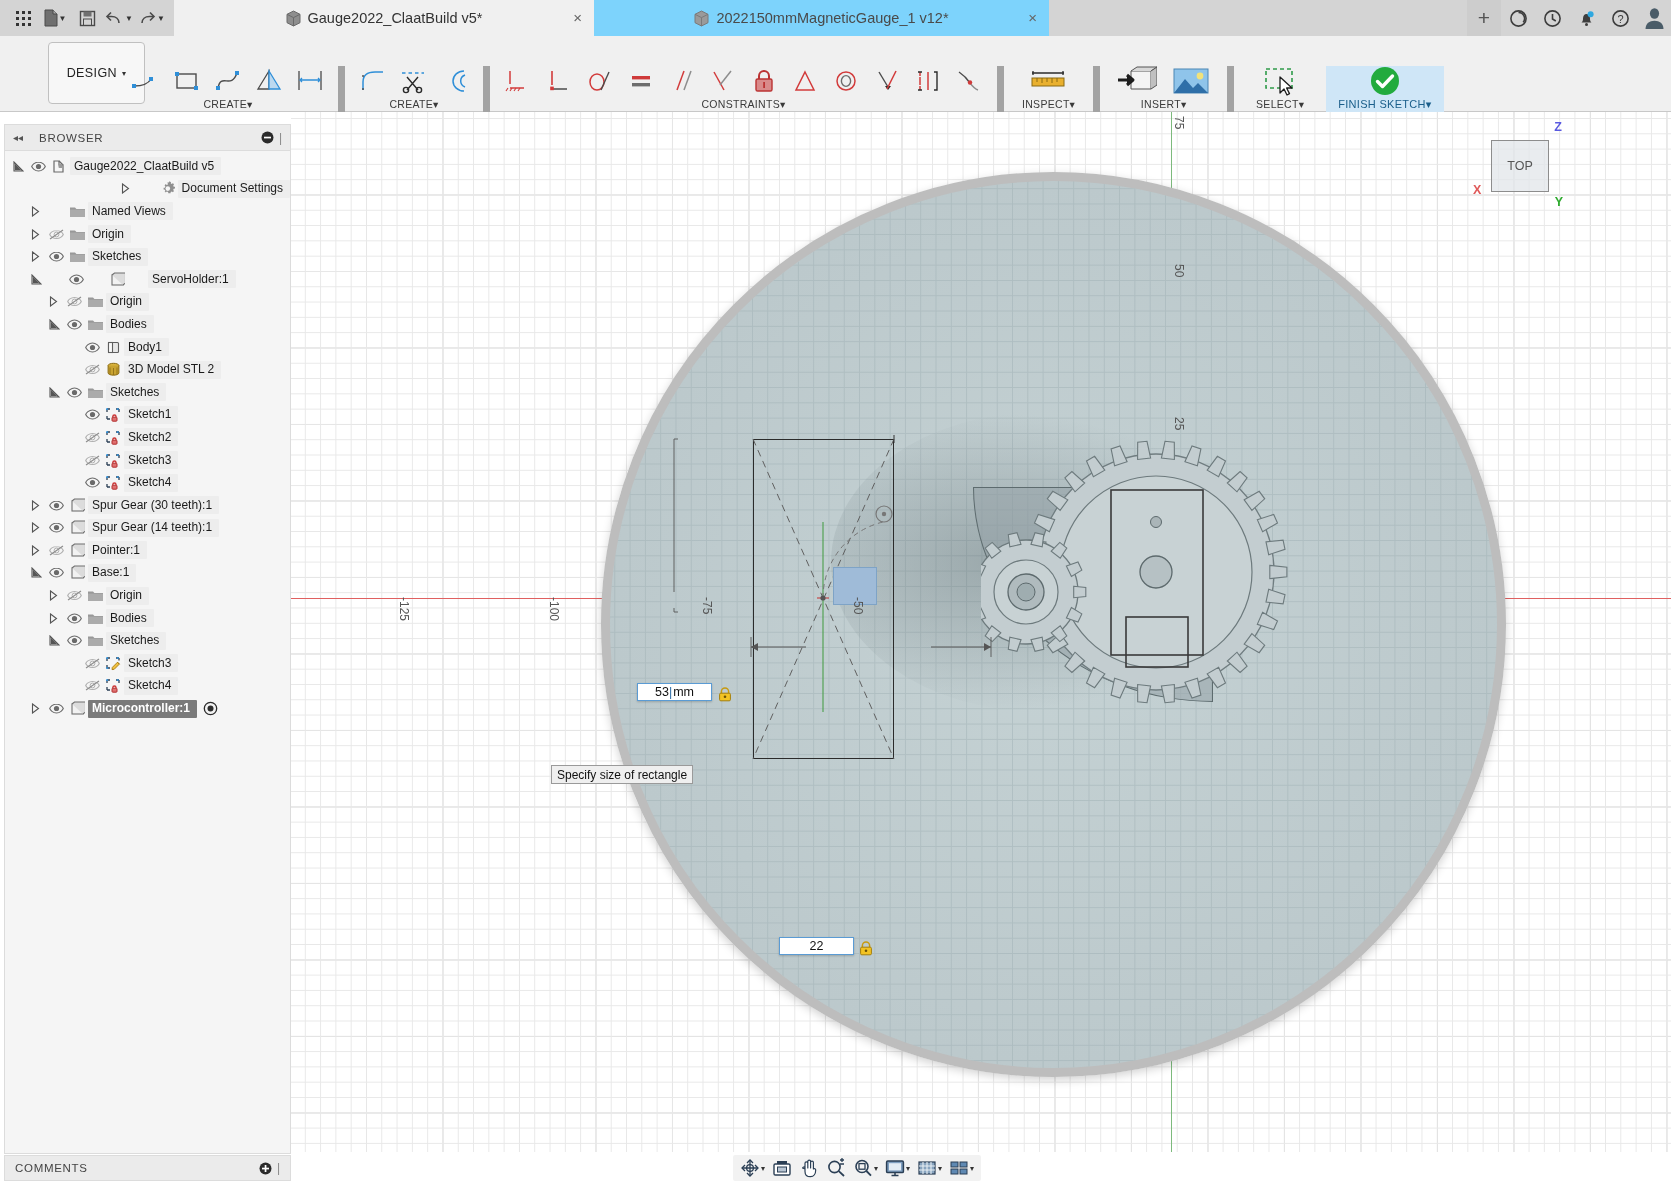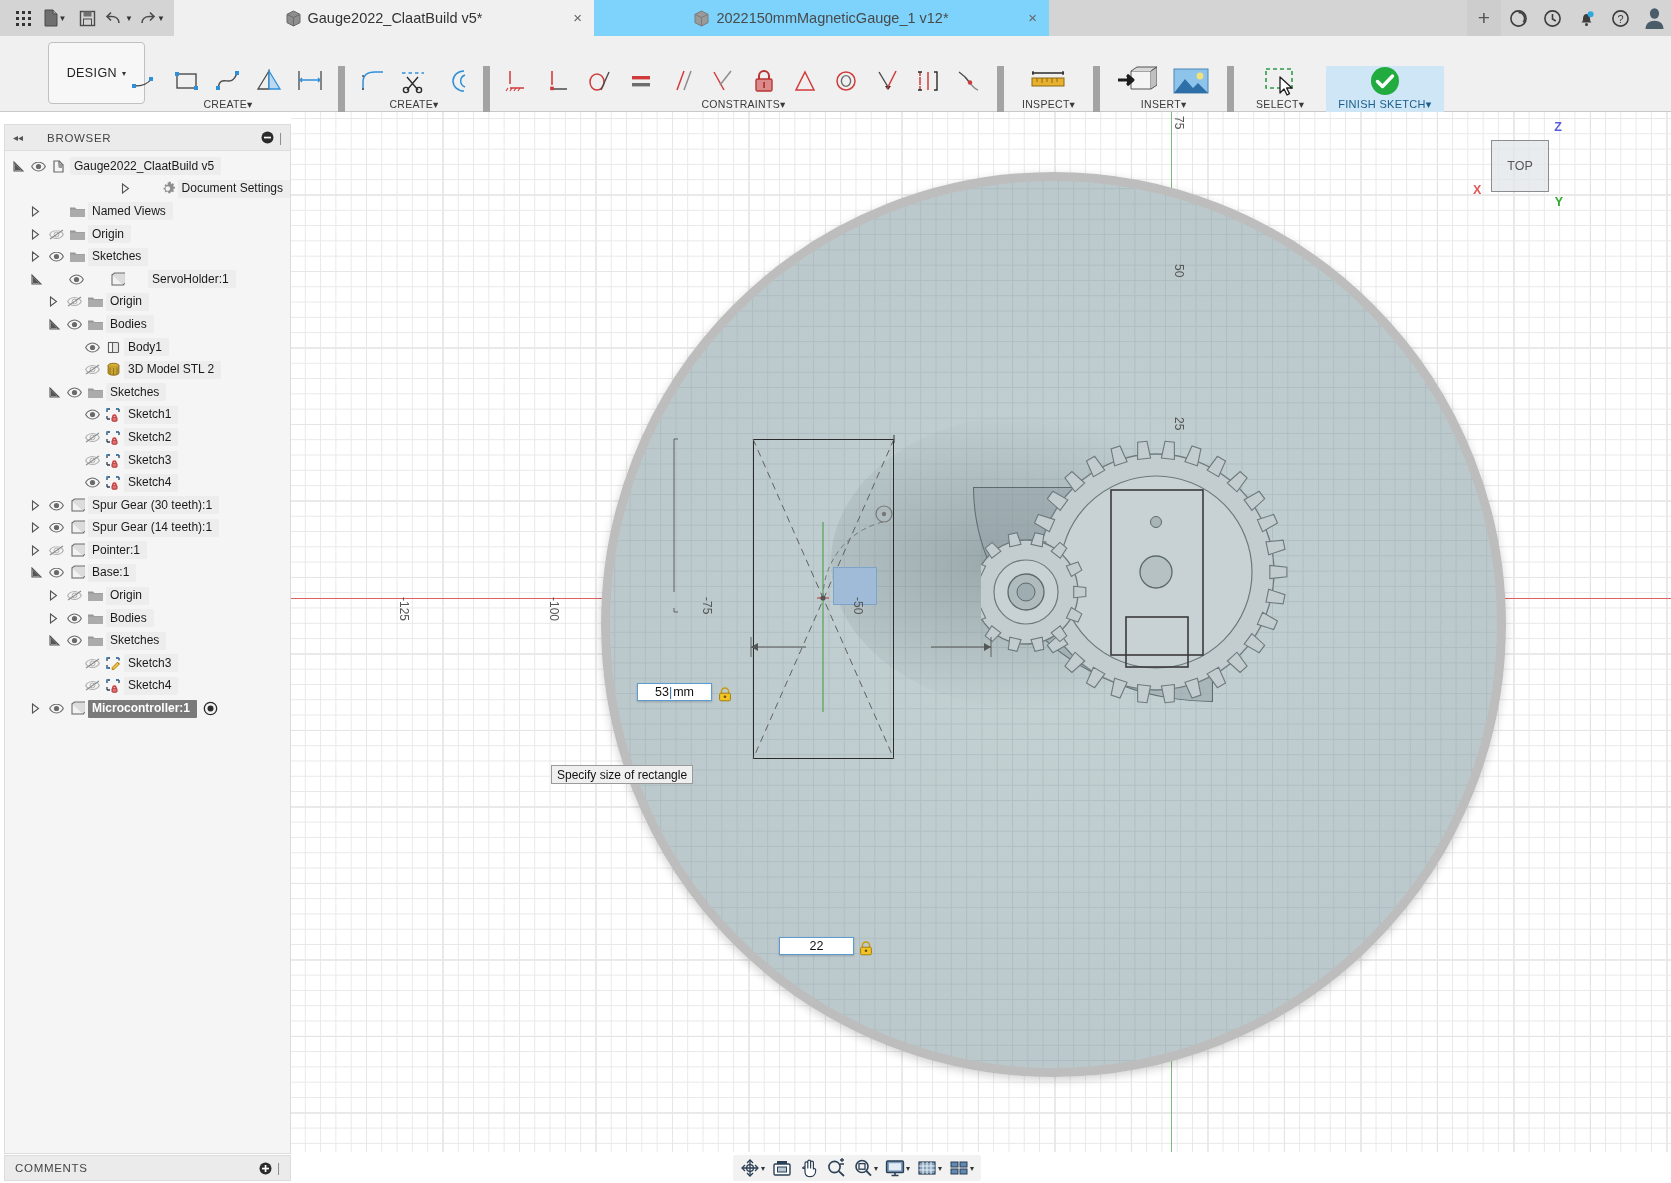--- a/index.html
+++ b/index.html
@@ -52,21 +52,21 @@
      letter-spacing:.3px; cursor:pointer; }
   #finish-panel { background:#cfe6f7; padding:0 12px; border-right:none; }
   #finish-panel .plabel { color:#1a5e8a; font-size:11px; }
 
   
   #browser { position:absolute; left:4px; top:124px; width:287px; height:1030px;
      background:#f5f5f5; border:1px solid #dcdcdc; z-index:5; }
   #browser-hdr { height:26px; background:#ebebeb; border-bottom:1px solid #dcdcdc;
      display:flex; align-items:center; padding:0 8px; }
   #browser-hdr .bh-title { font-size:11.5px; color:#444; letter-spacing:.7px;
-     margin-left:24px; }
+     margin-left:16px; }
   .collapse-arrows { font-size:10px; color:#555; cursor:pointer; }
   .bh-right { margin-left:auto; display:flex; align-items:center; gap:5px; }
   #tree { padding-top:4px; font-size:12px; color:#1a1a1a; }
   .row { display:flex; align-items:center; height:22.6px; cursor:pointer; }
   .exp { width:15px; text-align:center; font-size:9px; color:#555; flex:0 0 15px; }
   .eye { width:21px; flex:0 0 21px; display:flex; align-items:center;
      justify-content:center; cursor:pointer; }
   .tico { width:21px; flex:0 0 21px; display:flex; align-items:center;
      justify-content:center; }
   .lbl { padding:1.5px 7px 2.5px 4px; background:#ededed; border-radius:1px;

